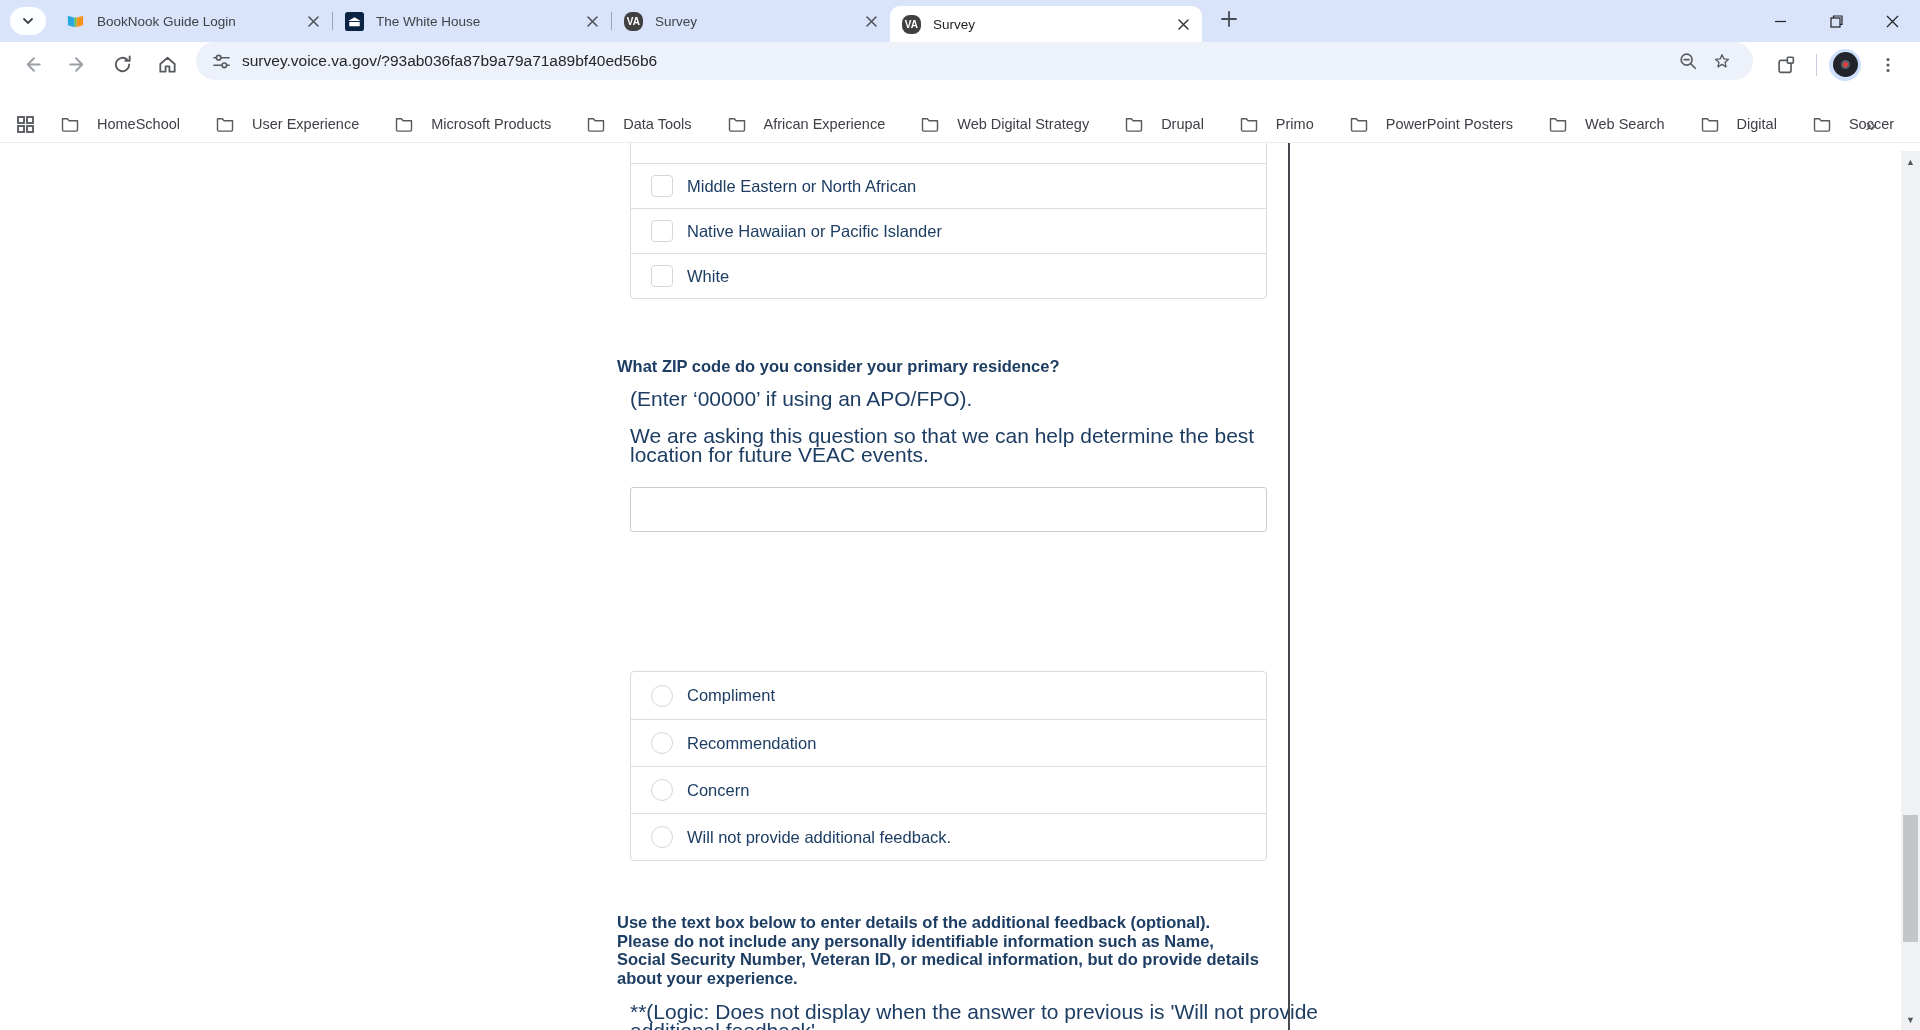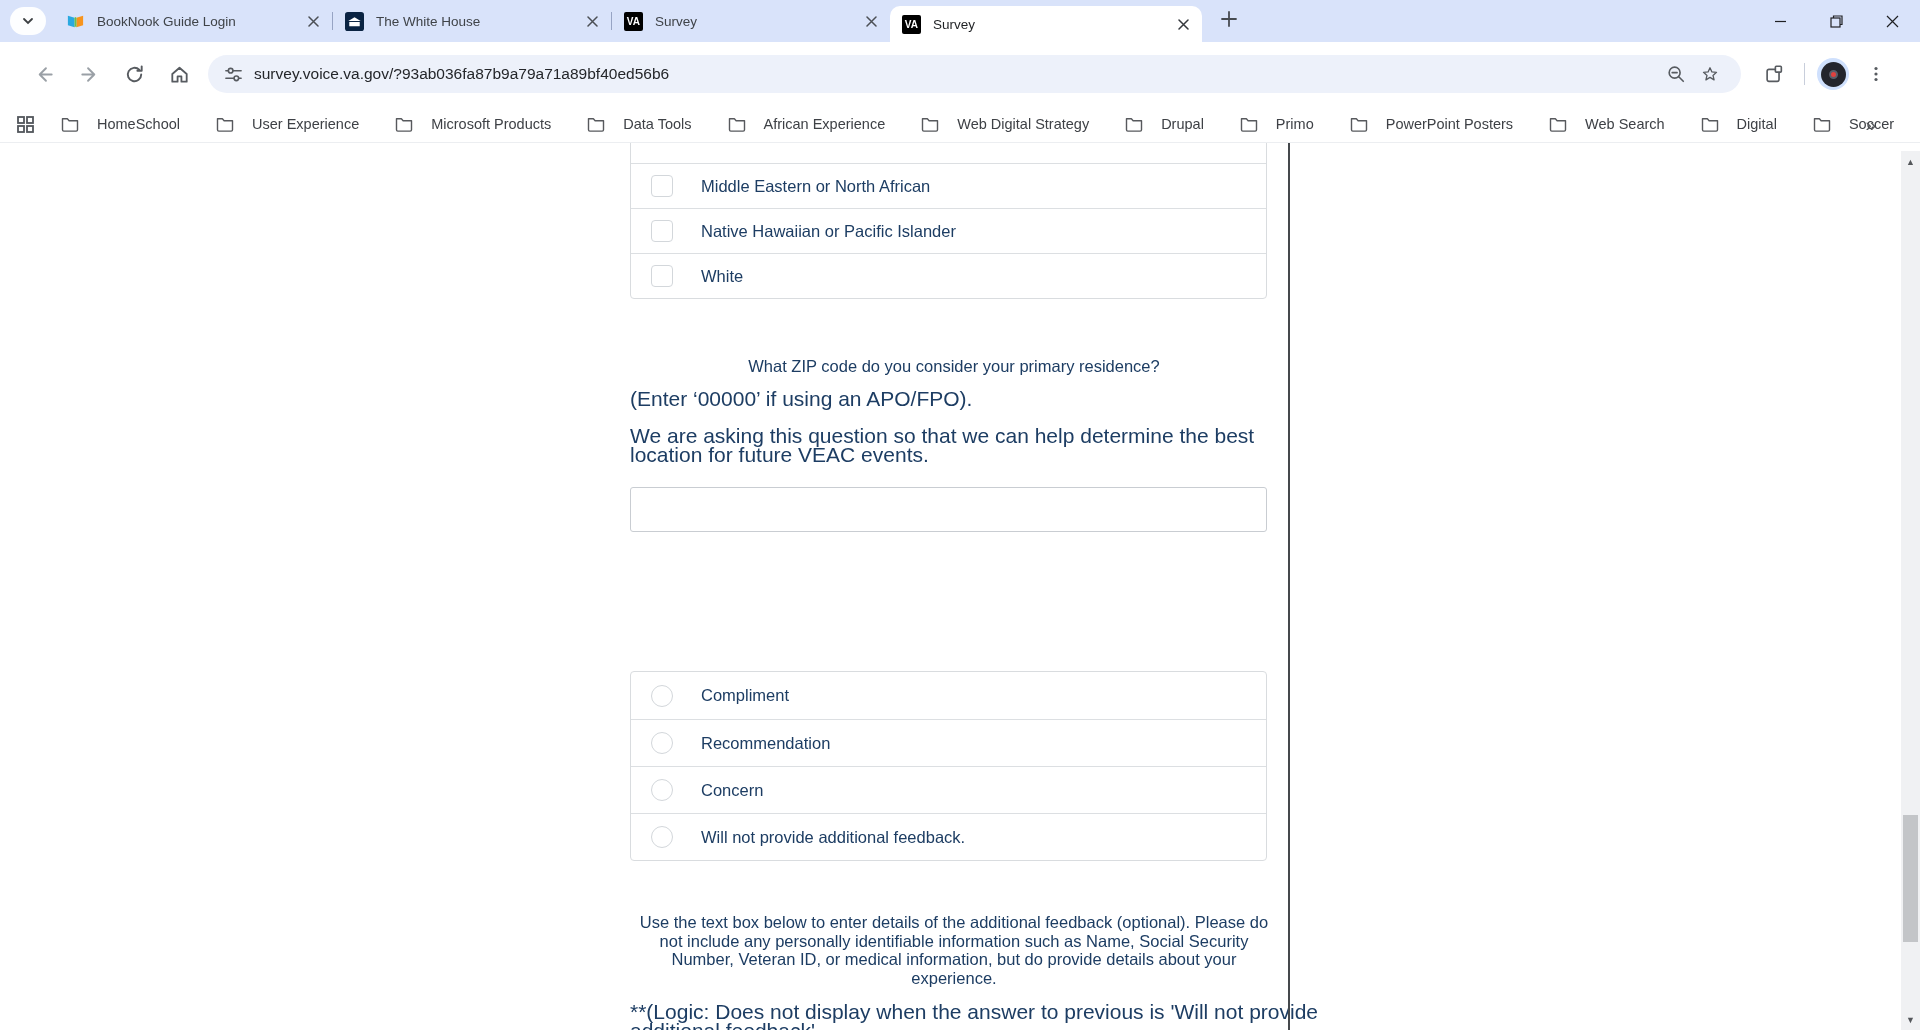--- a/index.html
+++ b/index.html
@@ -20,26 +20,26 @@
   .tab .title { flex:1; font-size:13.5px; color:#3f4348; white-space:nowrap; overflow:hidden; text-overflow:ellipsis; }
   .tab.active { width:312px; height:36px; background:#fff; border-radius:10px 10px 0 0; }
   .tab.active .title { color:#1f2124; }
   .tab-close { width:18px; height:18px; display:flex; align-items:center; justify-content:center; border-radius:50%; }
   .tab-sep { width:1px; height:18px; background:#97a4c4; align-self:center; }
   .newtab-btn { width:30px; height:30px; margin:0 0 5px 12px; display:flex; align-items:center; justify-content:center; align-self:center; }
   .win-controls { position:absolute; right:0; top:0; height:42px; display:flex; }
   .win-btn { width:56px; height:42px; display:flex; align-items:center; justify-content:center; }
 
   .fav { width:19px; height:19px; flex:0 0 auto; }
-  .va-fav { width:19px; height:19px; background:#000000; border-radius:2px; color:#fff; font-weight:bold;
+  .va-fav { width:19px; height:19px; background:#404040; border-radius:8px; color:#fff; font-weight:bold;
     font-size:10px; display:flex; align-items:center; justify-content:center; letter-spacing:.2px; }
 
   
   .toolbar { position:absolute; left:0; top:42px; width:1920px; height:64px; background:#fff;
-    display:flex; align-items:center; padding:0 22px; }
+    display:flex; align-items:flex-start; padding:0 10px; }
   .nav-btn { width:45px; height:45px; display:flex; align-items:center; justify-content:center; border-radius:50%; flex:0 0 auto; }
   .omnibox { flex:1; height:38px; background:#edf1fa; border-radius:19px; margin:0 10px 0 6px;
     display:flex; align-items:center; padding:0 14px 0 8px; min-width:0; }
   .omni-btn { width:34px; height:34px; display:flex; align-items:center; justify-content:center; flex:0 0 auto; }
   .url-text { font-size:15.5px; color:#24262a; margin-left:4px; white-space:nowrap; }
   .omni-spacer { flex:1; }
   .tb-right { display:flex; align-items:center; flex:0 0 auto; }
   .tb-sep { width:1px; height:22px; background:#c8cedb; margin:0 8px; }
   .avatar { width:32px; height:32px; border-radius:50%; background:#cfe0fd; display:flex; align-items:center; justify-content:center; margin:0 4px; }
   .avatar-inner { width:25px; height:25px; border-radius:50%; background:#23252d; display:flex; align-items:center; justify-content:center; }
@@ -52,26 +52,26 @@
   .bm-item { display:flex; align-items:center; gap:18px; margin-right:36px; }
   .bm-label { font-size:14.5px; color:#3e4146; white-space:nowrap; }
   .bm-overflow { position:absolute; right:44px; top:0; height:37px; display:flex; align-items:center;
     font-size:19px; color:#54575b; }
 
   
   .content { position:absolute; left:0; top:143px; width:1920px; height:887px; background:#fff; overflow:hidden; }
   .frame-divider { position:absolute; left:1288px; top:0; width:2px; height:887px; background:#45484c; }
 
   .navy { color:#1d3d63; }
-  .q-bold { position:absolute; left:630px; width:648px; font-size:16.5px; font-weight:normal; line-height:18.6px;text-align:center; }
+  .q-bold { position:absolute; left:617px; width:648px; font-size:16.5px; font-weight:bold; line-height:18.6px; }
   .q-reg  { position:absolute; left:630px; width:648px; font-size:21px; line-height:18.6px; }
 
   .option-box { position:absolute; left:630px; width:637px; background:#fff;
     border:1px solid #d9dcdf; border-radius:4px; overflow:hidden; }
-  .option-row { height:45px; display:flex; align-items:center; padding-left:20px; gap:28px; border-top:1px solid #dcdfe2; }
+  .option-row { height:45px; display:flex; align-items:center; padding-left:20px; gap:14px; border-top:1px solid #dcdfe2; }
   .option-row.first-clipped { border-top:none; }
   .row-filler { height:40px; }
   .checkbox { width:22px; height:22px; border:1.5px solid #d3d7db; border-radius:4px; background:#fff; flex:0 0 auto; }
   .radio { width:22px; height:22px; border:1.5px solid #d3d7db; border-radius:50%; background:#fff; flex:0 0 auto; }
   .opt-label { font-size:16.5px; }
   .radio-row { height:47px; }
 
   .zip-input { position:absolute; left:630px; top:344px; width:637px; height:45px;
     border:1px solid #c9cdd2; border-radius:3px; background:#fff; font-size:16px; padding:0 12px;
     font-family:"Liberation Sans", sans-serif; color:#1d3d63; outline:none; }

